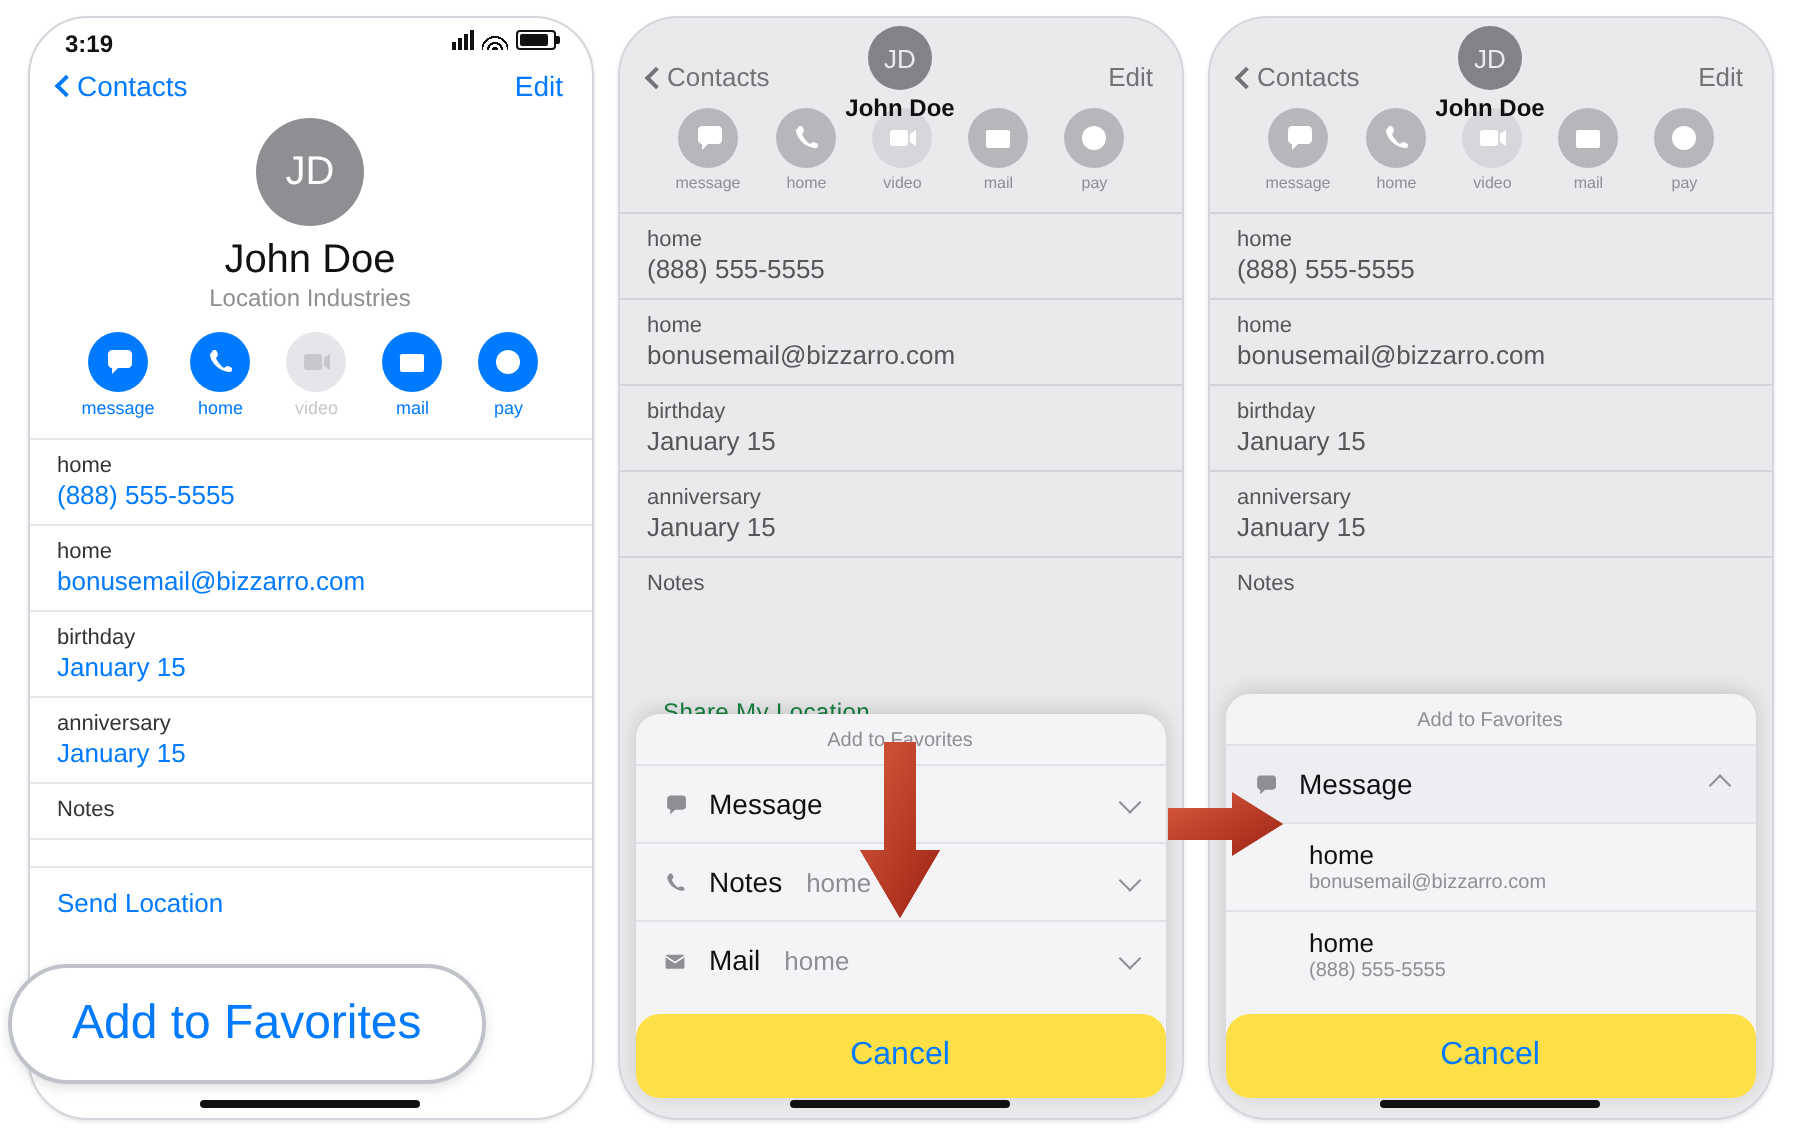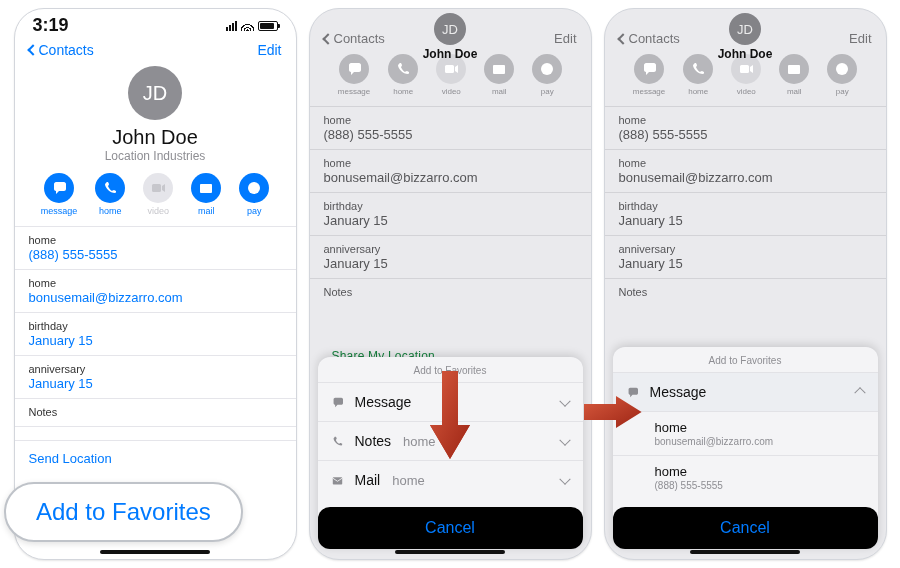--- a/index.html
+++ b/index.html
@@ -6,21 +6,21 @@
   body { background: #fff; font-family: -apple-system, "Helvetica Neue", Arial, sans-serif; width: 900px; height: 568px; position: relative; }
   .stage { display: flex; gap: 12px; padding: 8px 6px; justify-content: center; }
   .phone {
     width: 283px; height: 552px; border: 1px solid #d3d6dc; border-radius: 30px;
     background: #fff; position: relative; overflow: hidden;
     box-shadow: 0 1px 2px rgba(0,0,0,.1);
   }
   .phone.dim .content, .phone.dim .statusbar, .phone.dim .navbar, .phone.dim .header-mini { filter: brightness(.92); }
   .phone.dim { background: #eaeaed; }
 
-  .statusbar { display:flex; justify-content:space-between; align-items:center; padding: 6px 18px 0; font-size:18px; font-weight:600; color:#111;}
+  .statusbar { display:flex; justify-content:space-between; align-items:flex-start; padding: 6px 18px 0; font-size:12px; font-weight:600; color:#111;}
   .statusbar .right { display:flex; gap:4px; align-items:center;}
   .sig { display:inline-flex; gap:1px; align-items:flex-end;}
   .sig span{ width:2px; background:#111; display:inline-block;}
   .sig span:nth-child(1){height:4px;} .sig span:nth-child(2){height:6px;} .sig span:nth-child(3){height:8px;} .sig span:nth-child(4){height:10px;}
   .wifi { width:13px; height:10px; position:relative;}
   .wifi::before{content:"";position:absolute;inset:0;background:
      radial-gradient(circle at 50% 100%, #111 1.5px, transparent 1.5px),
      radial-gradient(circle at 50% 100%, transparent 3px, #111 3px, #111 4px, transparent 4px),
      radial-gradient(circle at 50% 100%, transparent 6px, #111 6px, #111 7px, transparent 7px);
   }
@@ -67,21 +67,21 @@
   .sheet { position:absolute; left:8px; right:8px; bottom:10px; background:#f4f4f6; border-radius:12px;  box-shadow:0 -2px 10px rgba(0,0,0,.15);}
   .sheet .title{font-size:10px;color:#8e8e93;text-align:center;padding:8px 0 6px;}
   .sheet .opt{display:flex;align-items:center;padding:11px 14px;border-top:1px solid #e2e2e6;font-size:14px;color:#111;gap:12px;position:relative;}
   .sheet .opt .sub{font-size:13px;color:#8e8e93;}
   .sheet .opt .chv{position:absolute;right:14px;top:50%;width:8px;height:8px;border-right:1.5px solid #8e8e93;border-bottom:1.5px solid #8e8e93;transform:translateY(-60%) rotate(45deg);}
   .sheet .opt .chv.up{transform:translateY(-40%) rotate(-135deg);}
   .sheet .opt.sel{background:#eceef2;}
   .sheet .opt.sub-item{flex-direction:column;align-items:flex-start;gap:1px;padding:8px 14px 8px 42px;}
   .sheet .opt.sub-item .ln1{font-size:13px;color:#111;}
   .sheet .opt.sub-item .ln2{font-size:10px;color:#8e8e93;}
-  .cancel{margin-top:8px;background:#000000;border-radius:12px;text-align:center;padding:12px 0;font-size:16px;color:#007aff;font-weight:500;}
+  .cancel{margin-top:8px;background:#fde047;border-radius:12px;text-align:center;padding:12px 0;font-size:16px;color:#007aff;font-weight:500;}
   .behind{font-size:12px;color:#15803d;padding:8px 14px;letter-spacing:.2px;white-space:nowrap;overflow:hidden;}
 
   .homebar{position:absolute;bottom:5px;left:50%;transform:translateX(-50%);width:110px;height:4px;background:#111;border-radius:3px;}
 
   .pill {
     position:absolute; left:4px; bottom:26px; background:#fff; border:2px solid #bfc3c9;
     border-radius:40px; padding:14px 30px; font-size:24px; color:#007aff; font-weight:400;
     box-shadow:0 2px 6px rgba(0,0,0,.12);
   }
 

